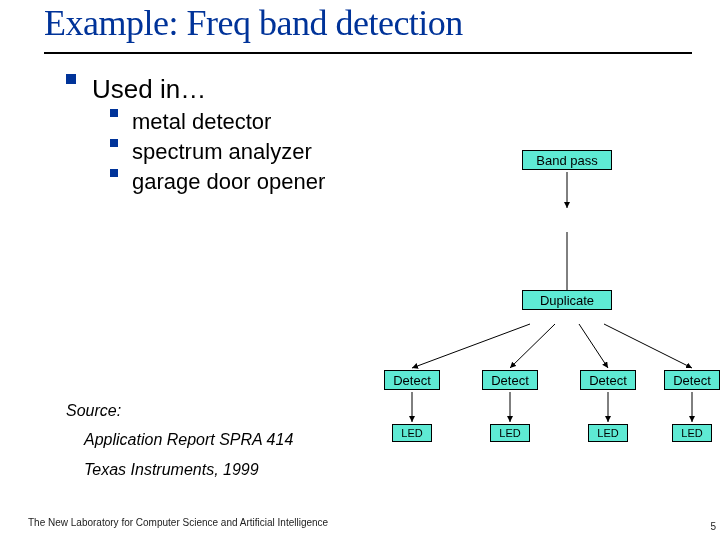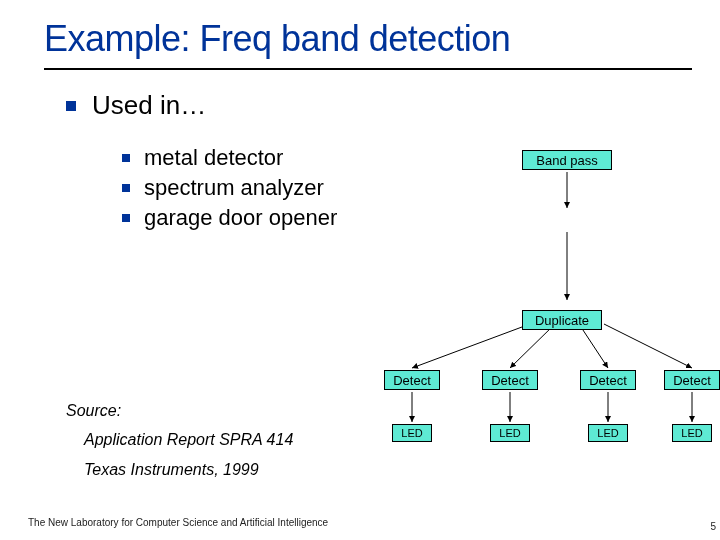--- a/index.html
+++ b/index.html
@@ -5,49 +5,49 @@
   * { box-sizing: border-box; margin: 0; padding: 0; }
   body {
     width: 720px; height: 540px;
     background: #fff;
     font-family: Verdana, Geneva, sans-serif;
     color: #000;
     position: relative;
     overflow: hidden;
   }
   .title {
-    font-family: Liberation Sans, sans-serif;
+    font-family: Liberation Serif, serif;
     font-size: 36px;
     color: #003399;
-    padding: 18px 0 8px 44px;
+    padding: 2px 0 8px 44px;
     letter-spacing: -0.5px;
   }
   .hr {
     height: 2px; background: #000;
     margin: 0 28px 0 44px;
   }
   .content {
     position: relative;
     padding: 20px 0 0 66px;
   }
   .h1line {
-    display: flex; align-items: center; gap: 16px;
+    display: flex; align-items: flex-start; gap: 16px;
     font-size: 26px;
-    margin-bottom: 24px;
+    margin-bottom: 4px;
   }
   .bullet {
     width: 10px; height: 10px; background: #003399; flex-shrink: 0;
   }
   .sub {
     padding-left: 44px;
   }
   .subline {
-    display: flex; align-items: center; gap: 14px;
+    display: flex; gap: 14px;
     font-size: 22px;
-    margin: 4px 12px;
+    margin: 4px 0;
   }
   .bullet-sm {
     width: 8px; height: 8px; background: #003399; flex-shrink: 0;
   }
   .source {
     position: absolute;
     left: 66px; top: 400px;
     font-size: 16px; line-height: 1.4; font-style: italic;
   }
   .source div:nth-child(2),
@@ -130,21 +130,21 @@
     <line x1="42" y1="242" x2="42" y2="272" stroke="#000" stroke-width="1" marker-end="url(#ah)"></line>
     <line x1="140" y1="242" x2="140" y2="272" stroke="#000" stroke-width="1" marker-end="url(#ah)"></line>
     <line x1="238" y1="242" x2="238" y2="272" stroke="#000" stroke-width="1" marker-end="url(#ah)"></line>
     <line x1="322" y1="242" x2="322" y2="272" stroke="#000" stroke-width="1" marker-end="url(#ah)"></line>
   </svg>
 
   <div class="box" style="left:176px; top:0; width:42px; height:20px; font-size:11px">A/D</div>
 
   <div class="box" style="left:152px; top:60; width:90px; height:20px">Band pass</div>
 
-  <div class="box" style="left:152px; top:160px; width:80px; height:20px">Duplicate</div>
+  <div class="box" style="left:152px; top:140px; width:90px; height:20px">Duplicate</div>
 
   <div class="box" style="left:14px;  top:220px; width:56px; height:20px">Detect</div>
   <div class="box" style="left:112px; top:220px; width:56px; height:20px">Detect</div>
   <div class="box" style="left:210px; top:220px; width:56px; height:20px">Detect</div>
   <div class="box" style="left:294px; top:220px; width:56px; height:20px">Detect</div>
 
   <div class="box" style="left:22px;  top:274px; width:40px; height:18px; font-size:11px">LED</div>
   <div class="box" style="left:120px; top:274px; width:40px; height:18px; font-size:11px">LED</div>
   <div class="box" style="left:218px; top:274px; width:40px; height:18px; font-size:11px">LED</div>
   <div class="box" style="left:302px; top:274px; width:40px; height:18px; font-size:11px">LED</div>

